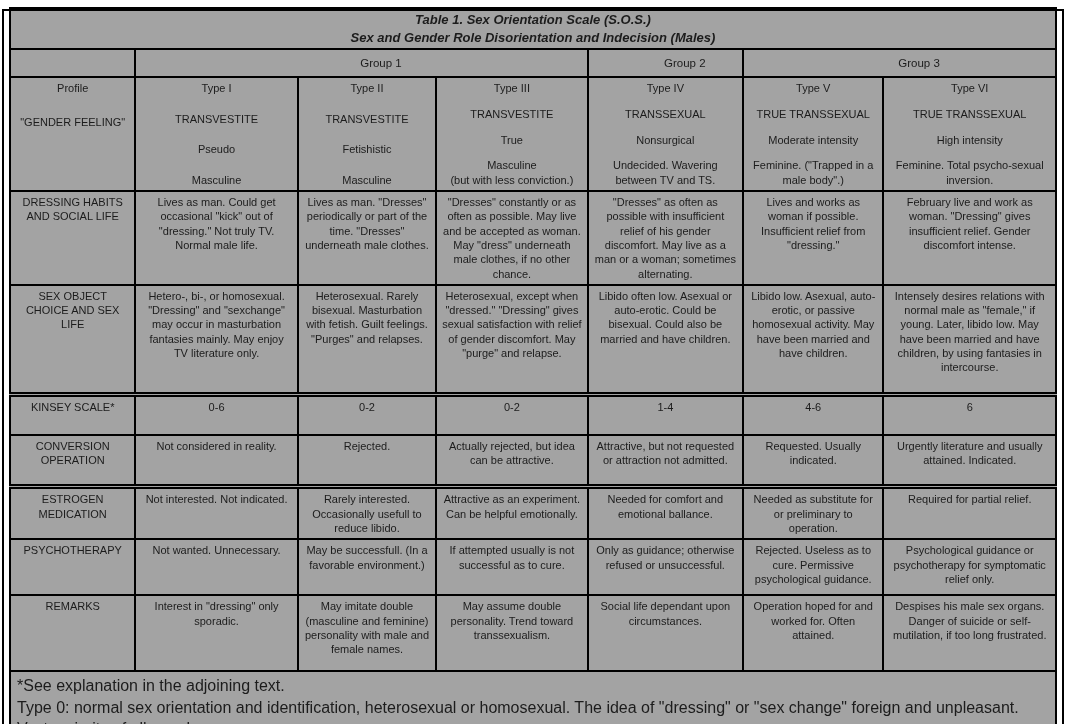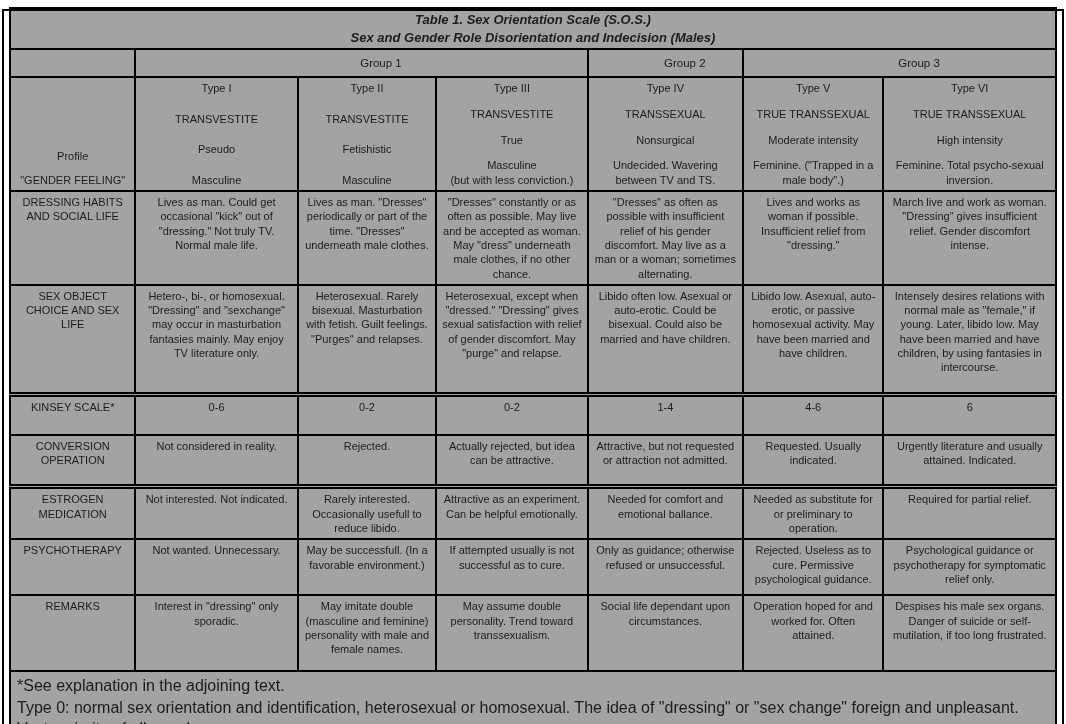--- a/index.html
+++ b/index.html
@@ -17,21 +17,21 @@
   table.sos td {
     border:2px solid #000; padding:3px 5px; text-align:center; vertical-align:top;
     font-size:11px; line-height:1.3; color:#1c1c1c; overflow:hidden;
   }
   tr.title-row td { vertical-align:middle; padding:2px; }
   .title-line { font-weight:bold; font-style:italic; font-size:13px; line-height:1.35; }
   tr.group-row td { vertical-align:middle; font-size:11.5px;padding-left:44px; }
   td.dbl-left { border-left:5px double #000; }
   tr.dbl-top td { border-top:5px double #000; }
   .pcol { display:flex; flex-direction:column; justify-content:space-between; min-height:106px; }
-  .plabel { display:flex; flex-direction:column; justify-content:flex-end; gap:10px; min-height:106px; }
+  .plabel { display:flex; flex-direction:column; justify-content:flex-start; gap:20px; min-height:106px; }
   .pre { white-space:pre-line; }
   td.rowlabel { vertical-align:middle; }
   tr.foot-row td { text-align:left; vertical-align:middle; padding:3px 6px; }
   .footline { font-size:16px; line-height:1.35; }
 </style>
 </head>
 <body>
 
 <div class="page">
   <table class="sos">
@@ -118,21 +118,21 @@
       </td>
     </tr>
 
     <tr style="height:68px">
       <td class="rowlabel">DRESSING HABITS AND SOCIAL LIFE</td>
       <td>Lives as man. Could get occasional "kick" out of "dressing." Not truly TV. Normal male life.</td>
       <td>Lives as man. "Dresses" periodically or part of the time. "Dresses" underneath male clothes.</td>
       <td class="dbl-left">"Dresses" constantly or as often as possible. May live and be accepted as woman. May "dress" underneath male clothes, if no other chance.</td>
       <td>"Dresses" as often as possible with insufficient relief of his gender discomfort. May live as a man or a woman; sometimes alternating.</td>
       <td>Lives and works as woman if possible. Insufficient relief from "dressing."</td>
-      <td>March live and work as woman. "Dressing" gives insufficient relief. Gender discomfort intense.</td>
+      <td>February live and work as woman. "Dressing" gives insufficient relief. Gender discomfort intense.</td>
     </tr>
 
     <tr style="height:110px">
       <td class="rowlabel">SEX OBJECT CHOICE AND SEX LIFE</td>
       <td>Hetero-, bi-, or homosexual. "Dressing" and "sexchange" may occur in masturbation fantasies mainly. May enjoy TV literature only.</td>
       <td>Heterosexual. Rarely bisexual. Masturbation with fetish. Guilt feelings. "Purges" and relapses.</td>
       <td class="dbl-left">Heterosexual, except when "dressed." "Dressing" gives sexual satisfaction with relief of gender discomfort. May "purge" and relapse.</td>
       <td>Libido often low. Asexual or auto-erotic. Could be bisexual. Could also be married and have children.</td>
       <td>Libido low. Asexual, auto-erotic, or passive homosexual activity. May have been married and have children.</td>
       <td>Intensely desires relations with normal male as "female," if young. Later, libido low. May have been married and have children, by using fantasies in intercourse.</td>

